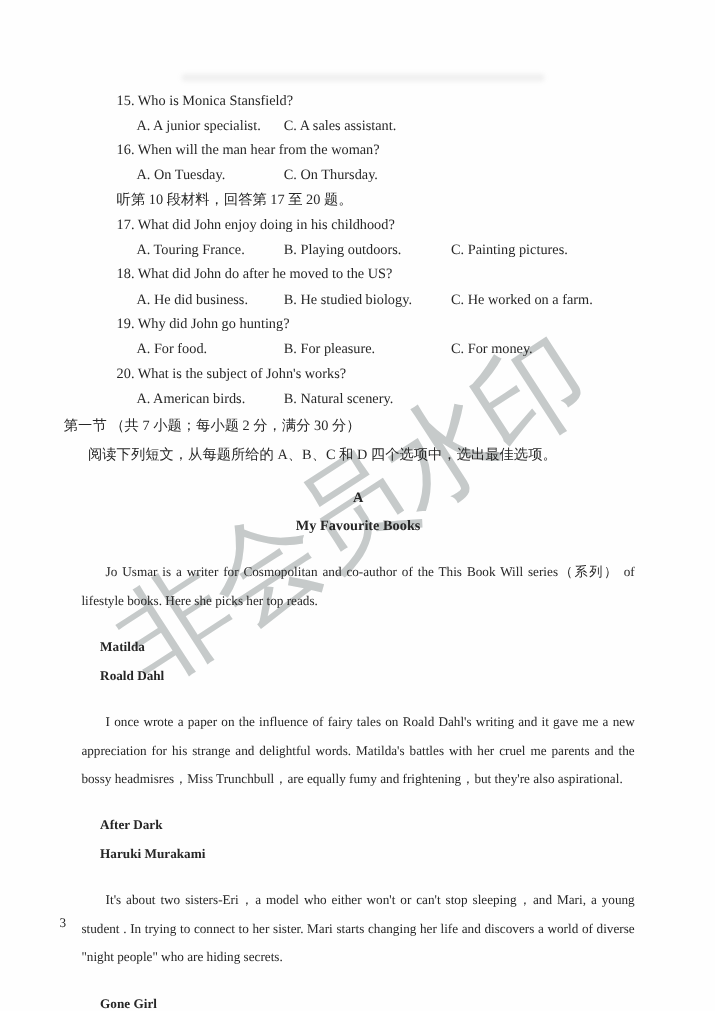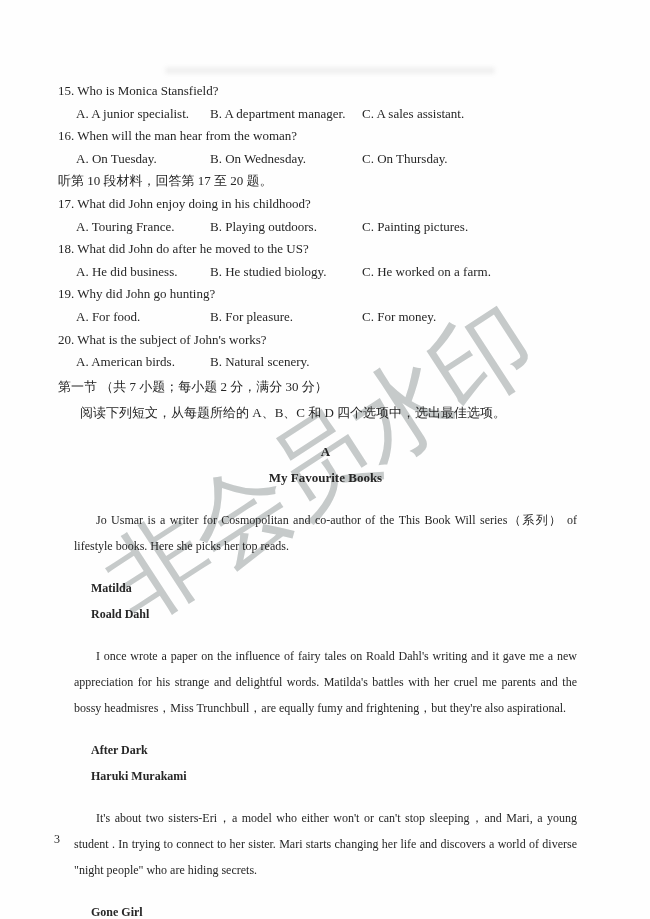--- a/index.html
+++ b/index.html
@@ -35,21 +35,21 @@
     border-radius:3px;
     z-index:0;
   }
   .content {
     position:absolute;
     left:58px;
     top:80px;
     width:535px;
     z-index:1;
   }
-  .listening { font-size:13px; line-height:22.6px; }
+  .listening { font-size:13px; line-height:22.6px;margin-left:48px; }
   .q-line { white-space:nowrap; }
   .opts {
     margin-left:18px;
     display:grid;
     grid-template-columns:134px 152px 1fr;
   }
   .opt { white-space:nowrap; }
   .cn-line { font-size:13px; line-height:26px; }
   .cn-instruction { font-size:13px; line-height:26px; text-indent:22px; }
   .reading { font-size:12px; line-height:26px; }
@@ -89,28 +89,26 @@
   <div class="watermark">非会员水印</div>
   <div class="scan-smudge"></div>
 
   <div class="content">
 
     <section class="listening">
 
       <div class="q-line">15. Who is Monica Stansfield?</div>
       <div class="opts">
         <span class="opt">A. A junior specialist.</span>
-        <span class="opt">B. A department manager.</span>
         <span class="opt">C. A sales assistant.</span>
       </div>
 
       <div class="q-line">16. When will the man hear from the woman?</div>
       <div class="opts">
         <span class="opt">A. On Tuesday.</span>
-        <span class="opt">B. On Wednesday.</span>
         <span class="opt">C. On Thursday.</span>
       </div>
 
       <div class="q-line">听第 10 段材料，回答第 17 至 20 题。</div>
 
       <div class="q-line">17. What did John enjoy doing in his childhood?</div>
       <div class="opts">
         <span class="opt">A. Touring France.</span>
         <span class="opt">B. Playing outdoors.</span>
         <span class="opt">C. Painting pictures.</span>

